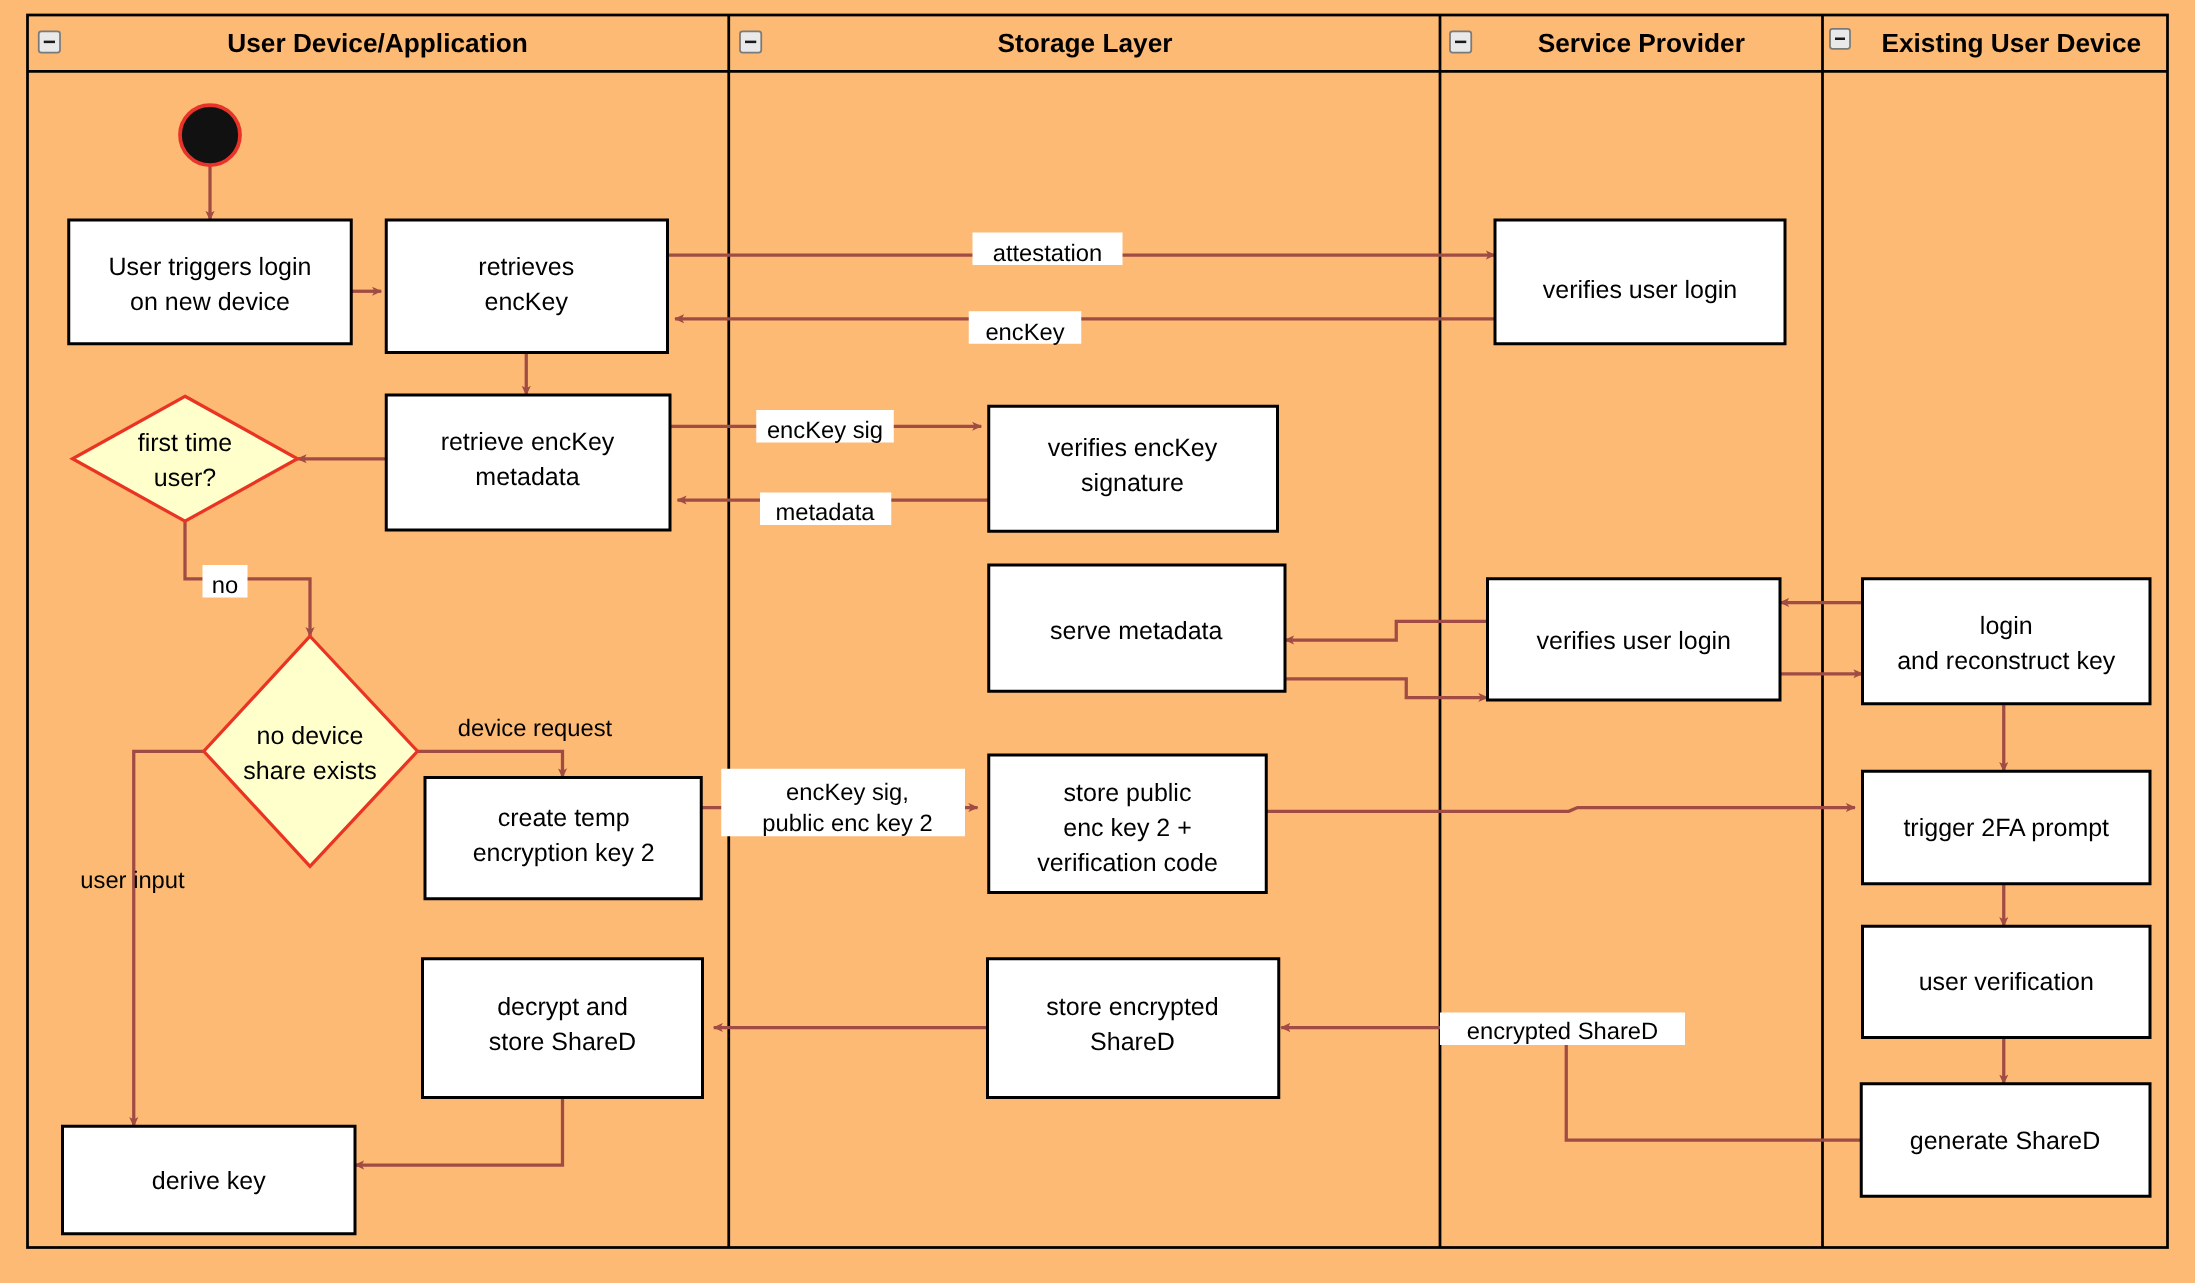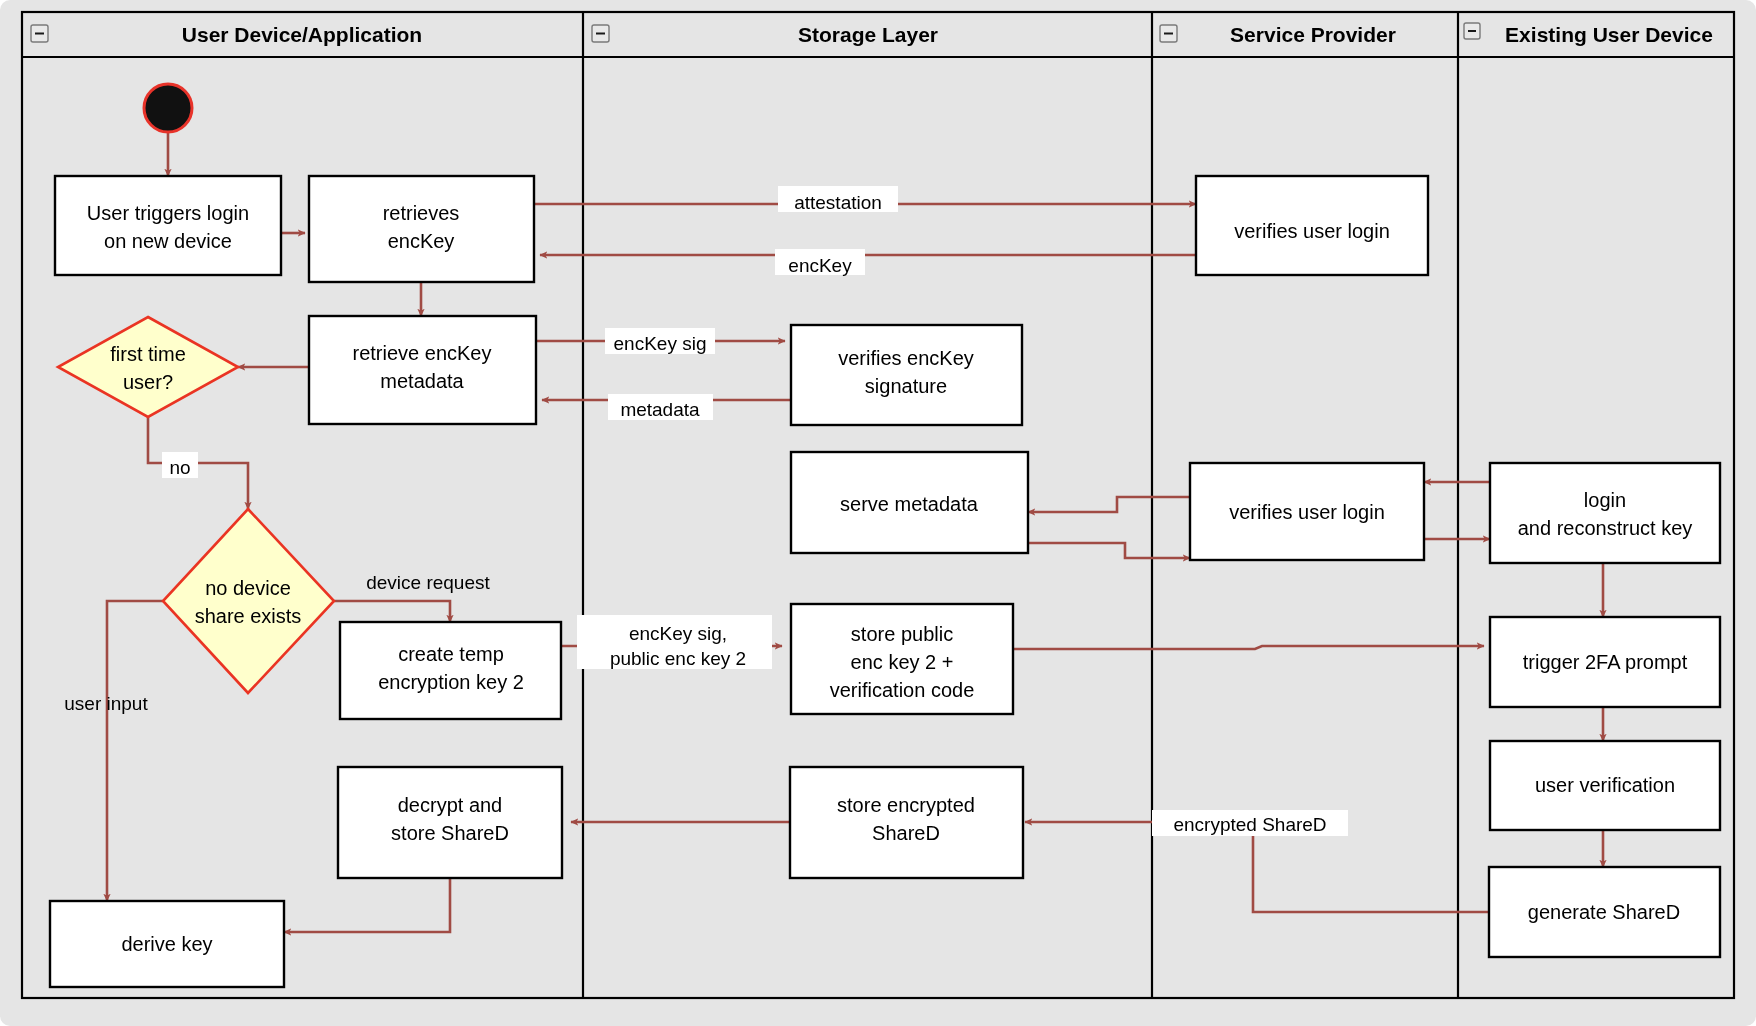--- a/index.html
+++ b/index.html
@@ -5,23 +5,22 @@
   html, body {
     margin: 0;
     padding: 0;
     background: #ffffff;
     font-family: "Liberation Sans", sans-serif;
   }
   #stage {
     position: relative;
     width: 1756px;
     height: 1026px;
-    background: #e5e5e5;
+    background: #fdba74;
     overflow: hidden;
-    border-radius: 10px;
   }
   svg#diagram {
     position: absolute;
     left: 0;
     top: 0;
     width: 1756px;
     height: 1026px;
     display: block;
   }
   .lane-frame {

